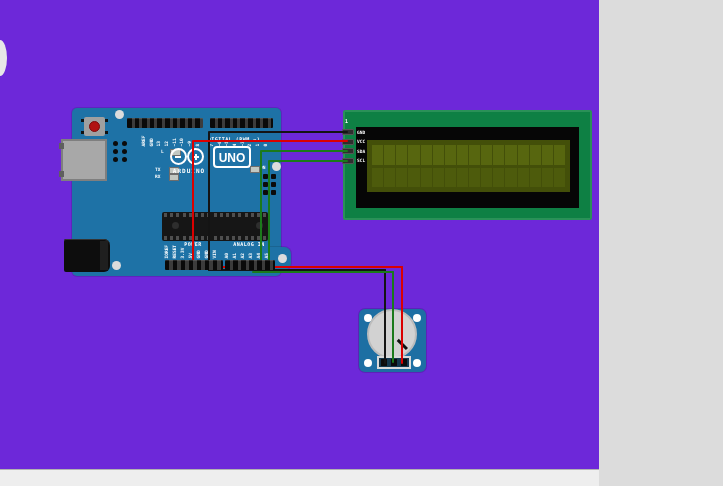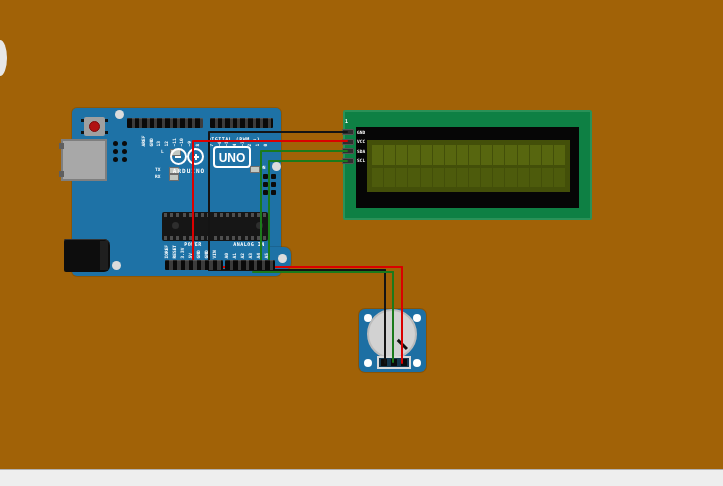--- a/index.html
+++ b/index.html
@@ -1,16 +1,16 @@
 <!DOCTYPE html>
 <html><head>
 <meta charset="utf-8">
 <style>
   html,body{margin:0;padding:0;background:#dcdcdc;}
-  #stage{position:relative;width:723px;height:486px;background:#a16207;overflow:hidden;
+  #stage{position:relative;width:599px;height:486px;background:#6d28d9;overflow:hidden;
          font-family:"Liberation Sans",sans-serif;}
   .abs{position:absolute;}
   
   .board{background:#1e72a6;border-radius:5px;box-shadow:0 0 0 1px rgba(0,0,0,.12);}
   .hole{background:#dcdcdc;border-radius:50%;width:9px;height:9px;}
   .pinstrip{height:10px;background:repeating-linear-gradient(90deg,#0a0a0a 0 4.5px,#3c3c3c 4.5px 7.6px);
             border-radius:1px;z-index:6;box-shadow:inset 0 1px 0 rgba(255,255,255,.12);}
   .pinstrip.w8{background:repeating-linear-gradient(90deg,#0a0a0a 0 4.5px,#3c3c3c 4.5px 8px);}
   .rlabel{position:absolute;width:16px;height:7px;line-height:7px;text-align:left;color:#fff;
           font:700 4.5px "DejaVu Sans Mono",monospace;transform:rotate(-90deg);transform-origin:center;

